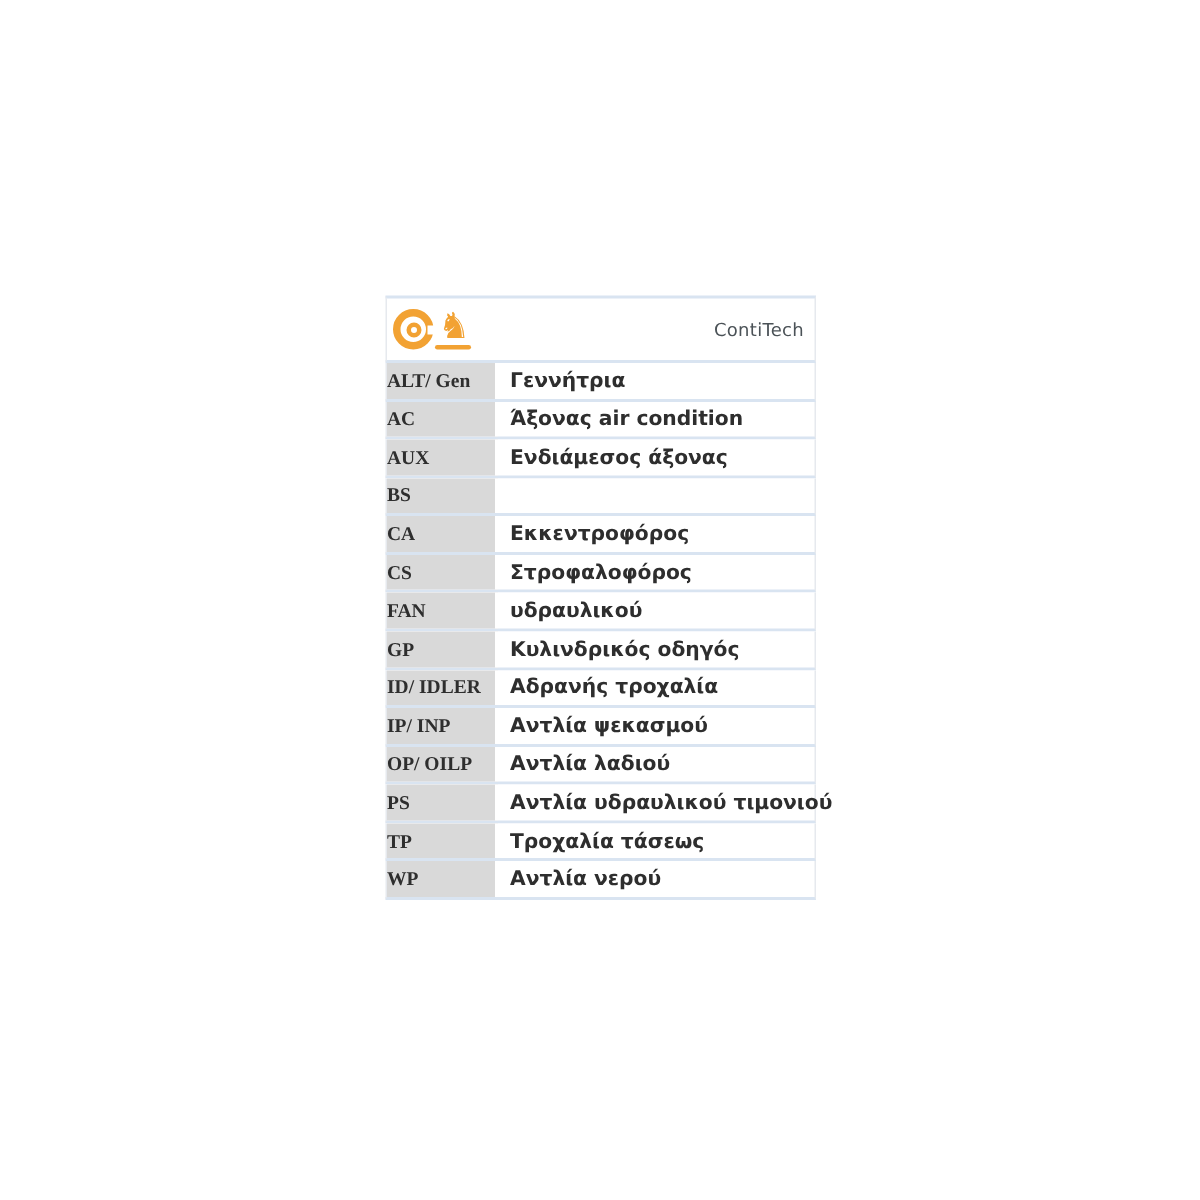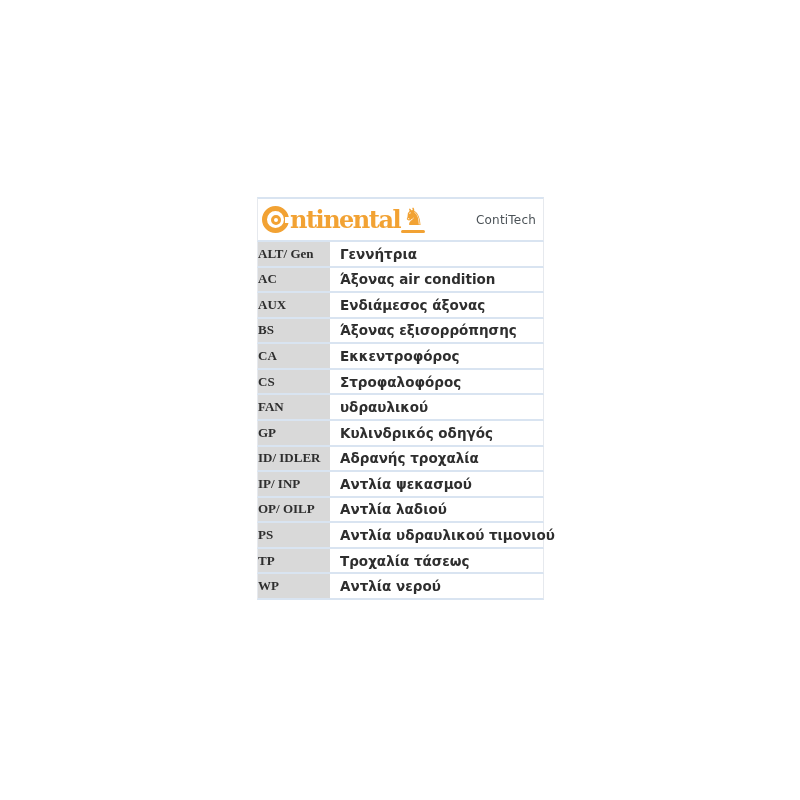--- a/index.html
+++ b/index.html
@@ -49,21 +49,20 @@
 
 <div class="panel">
 
   <div class="hdr">
     <div class="logo" title="Continental">
       <span class="cmark">
         <span class="cring"></span>
         <span class="cgap"></span>
         <span class="oring"></span>
       </span>
-      <span class="logo-rest">ntinental</span>
       <span class="horse-wrap">
         <span class="horse-glyph">♞</span>
         <span class="horse-underline"></span>
       </span>
     </div>
     <div class="subbrand">ContiTech</div>
   </div>
 
   <div>
   <div class="row">
@@ -76,21 +75,20 @@
     <div class="desc">Άξονας air condition</div>
   </div>
 
   <div class="row">
     <div class="abbr">AUX</div>
     <div class="desc">Ενδιάμεσος άξονας</div>
   </div>
 
   <div class="row">
     <div class="abbr">BS</div>
-    <div class="desc">Άξονας εξισορρόπησης</div>
   </div>
 
   <div class="row">
     <div class="abbr">CA</div>
     <div class="desc">Εκκεντροφόρος</div>
   </div>
 
   <div class="row">
     <div class="abbr">CS</div>
     <div class="desc">Στροφαλοφόρος</div>

